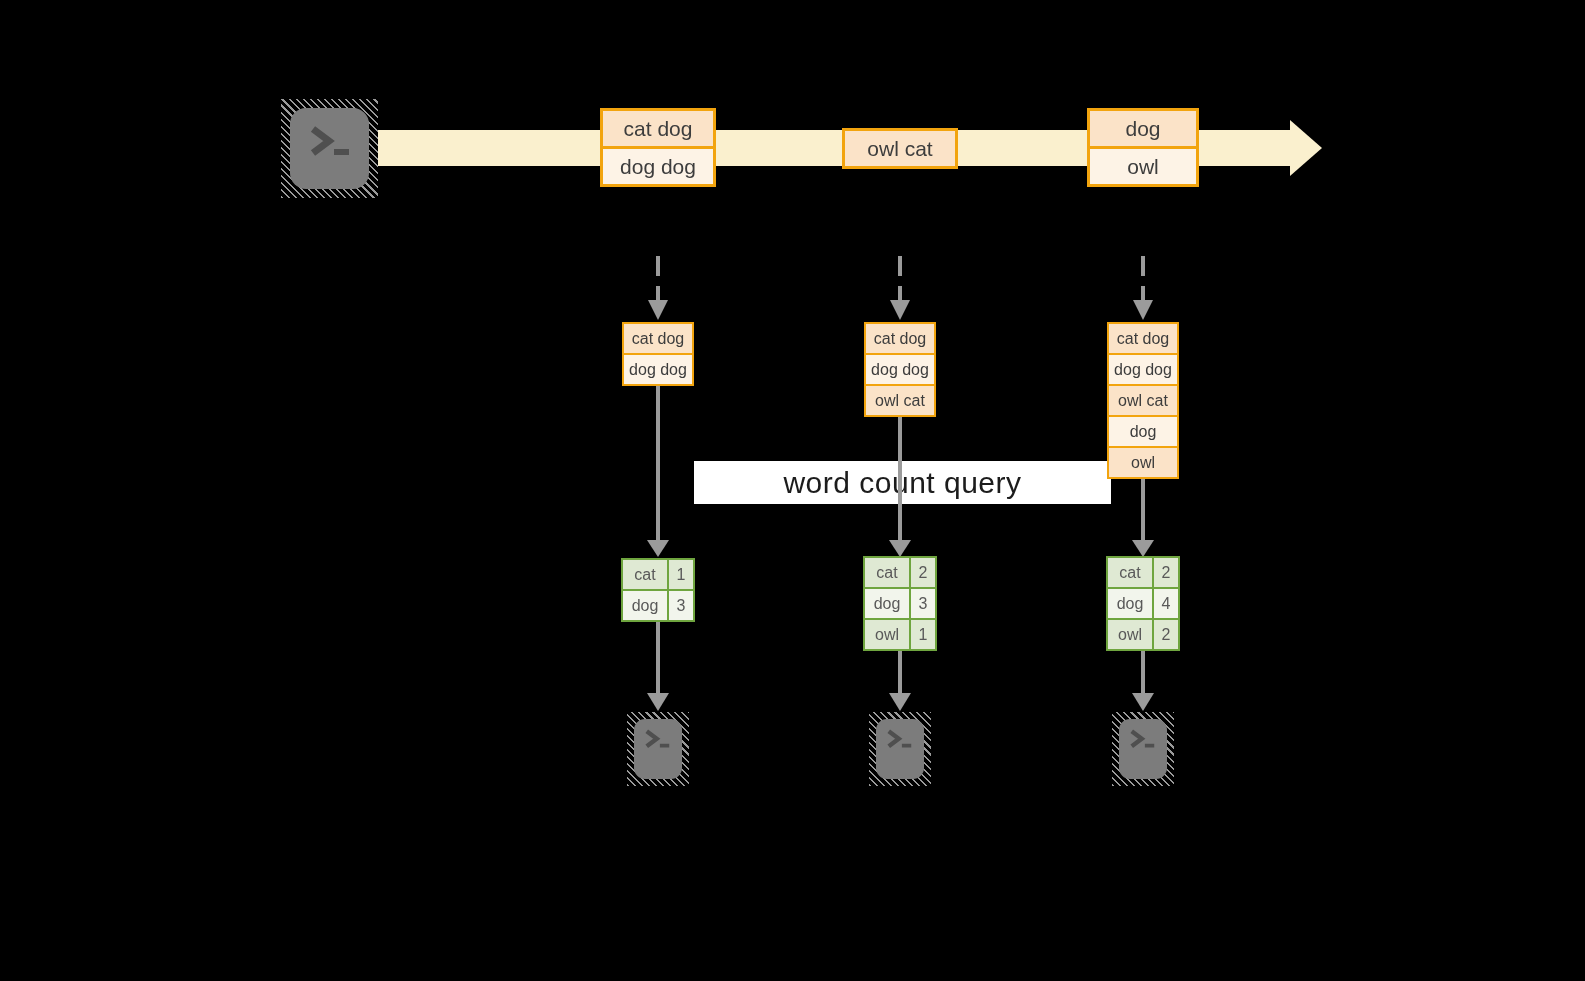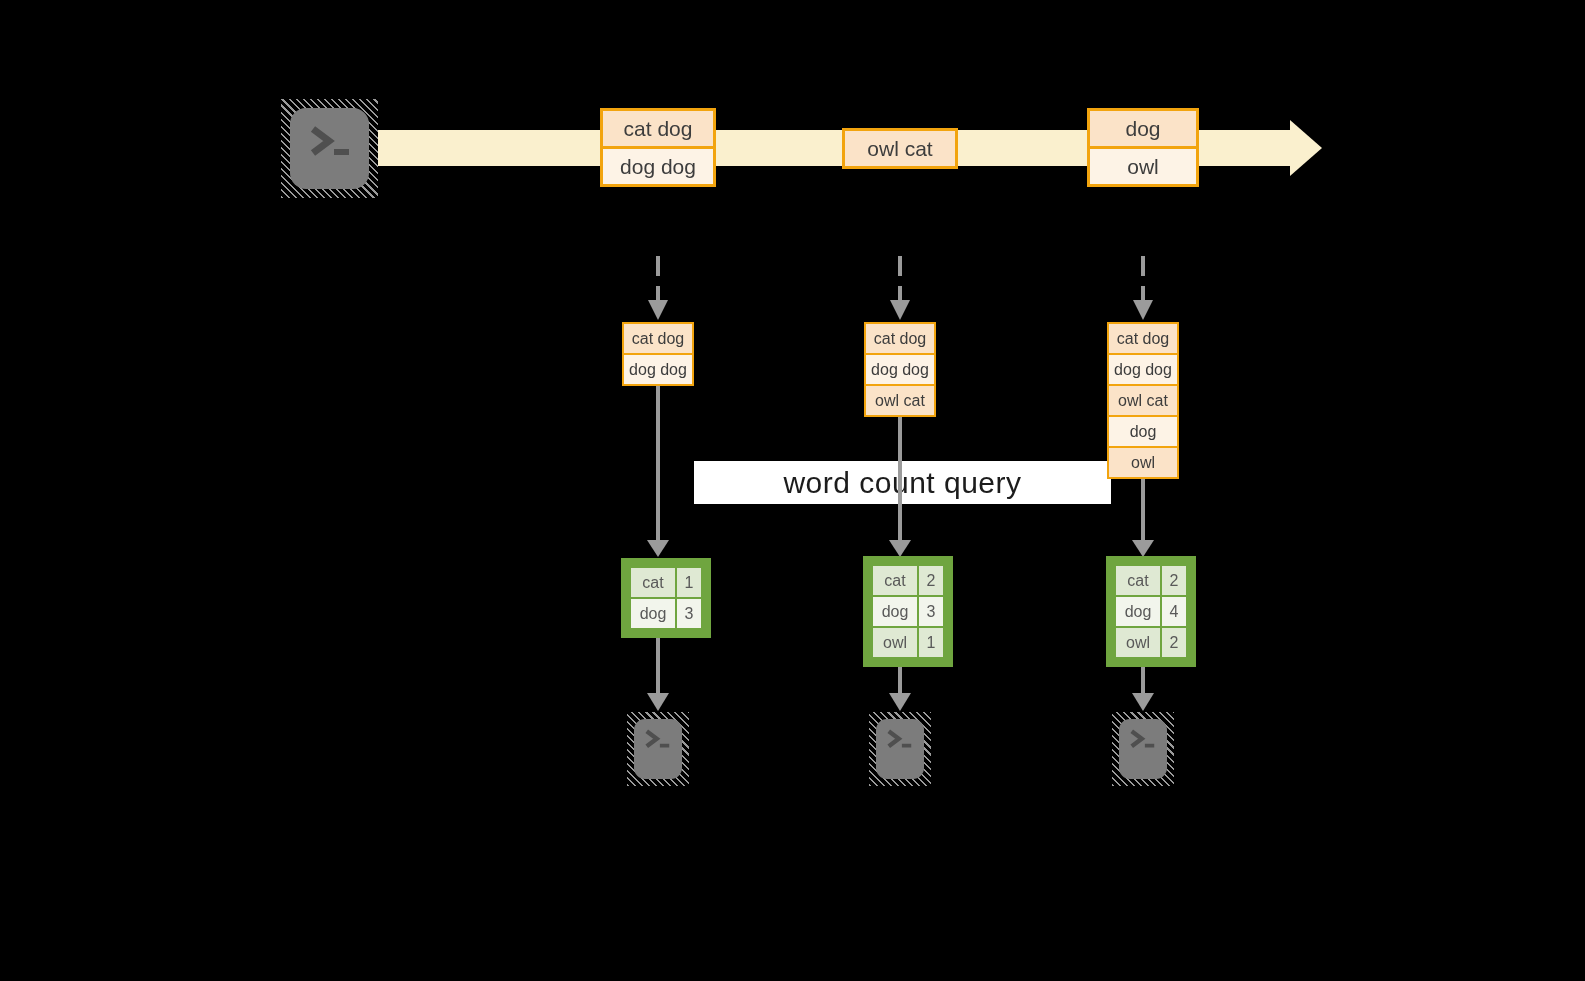--- a/index.html
+++ b/index.html
@@ -23,21 +23,21 @@
         display:flex;flex-direction:column;box-sizing:border-box;}
   .obox.big{padding:3px;gap:3px;}
   .obox.small{padding:2px;gap:2px;}
   .obox .cell{display:flex;align-items:center;justify-content:center;color:var(--text-dark);}
   .obox.big .cell{height:35px;font-size:21px;}
   .obox.small .cell{height:29px;font-size:16px;width:68px;}
   .obox .cell:nth-child(odd){background:var(--cell-dark);}
   .obox .cell:nth-child(even){background:var(--cell-light);}
 
   
-  .gtable{position:absolute;z-index:3;background:var(--accent-green);padding:10px;
+  .gtable{position:absolute;z-index:3;background:var(--accent-green);padding:2px;
           display:grid;grid-template-columns:44px 24px;gap:2px;}
   .gtable .gcell{height:29px;display:flex;align-items:center;justify-content:center;
                  font-size:16px;color:var(--text-green);}
   .gtable .gcell:nth-child(4n+1),.gtable .gcell:nth-child(4n+2){background:var(--green-dark);}
   .gtable .gcell:nth-child(4n+3),.gtable .gcell:nth-child(4n){background:var(--green-light);}
 
   
   .term{position:absolute;z-index:3;
         background:repeating-linear-gradient(45deg,#9a9a9a 0 1.5px,transparent 1.5px 5px);}
   .term .body{position:absolute;background:var(--terminal-fill);}

